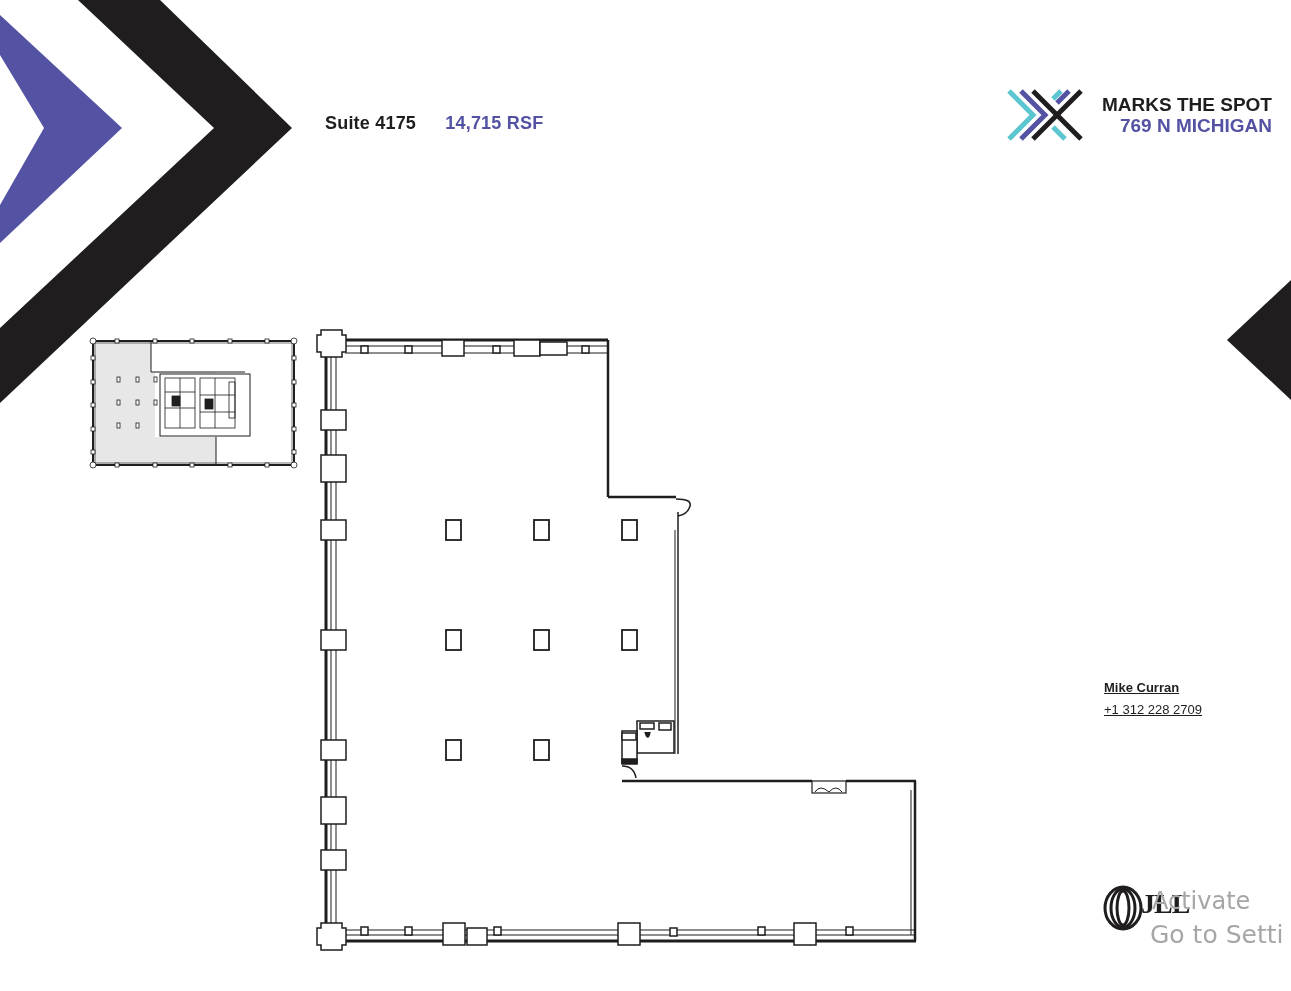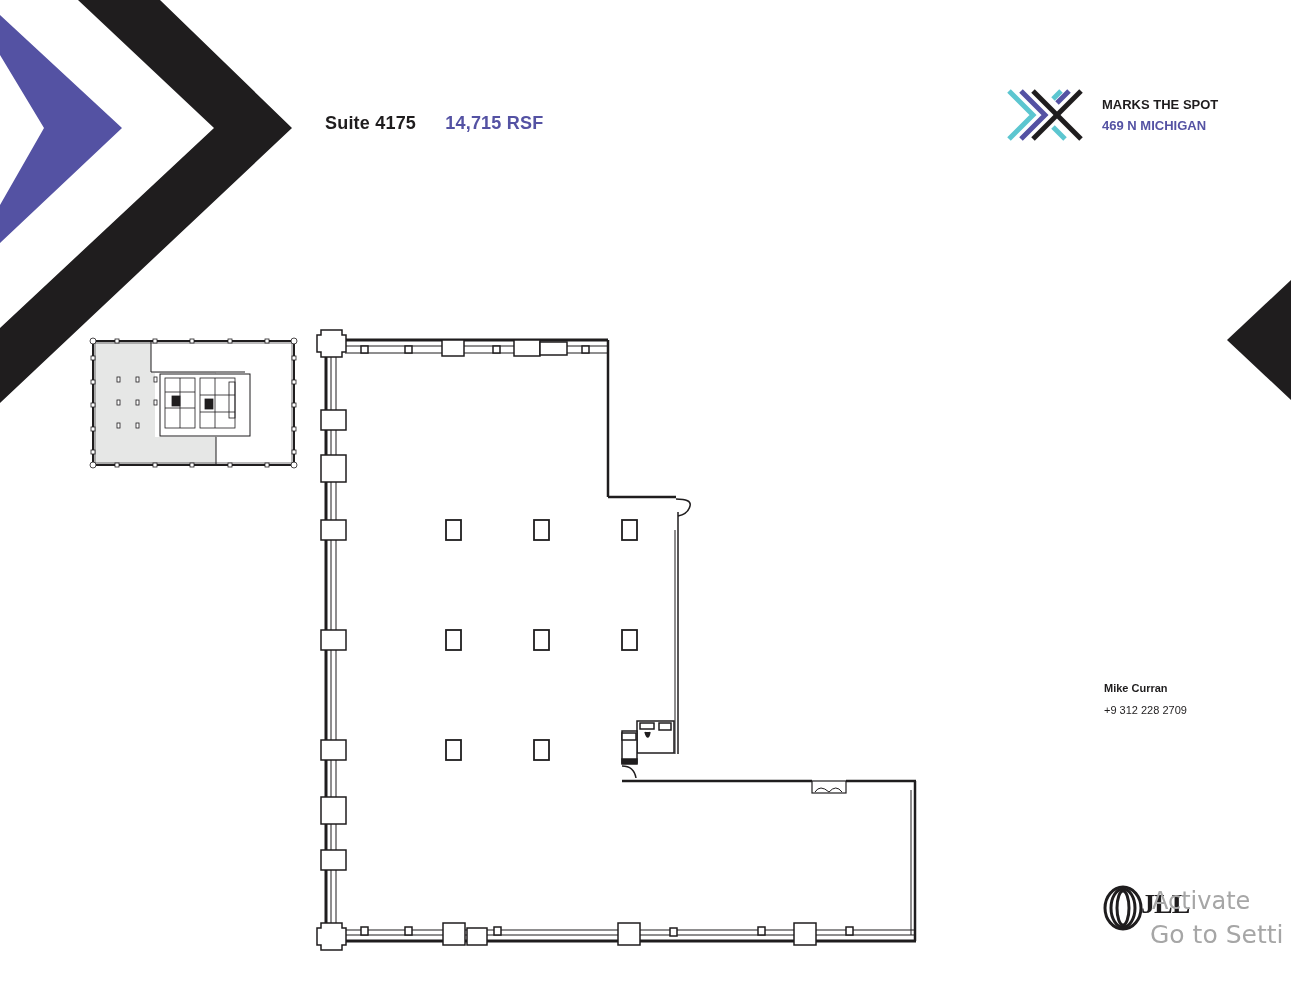--- a/index.html
+++ b/index.html
@@ -2,24 +2,24 @@
 <html><head>
   <meta charset="utf-8">
   <style>
     html, body { margin: 0; padding: 0; background: #ffffff; }
     body { width: 1291px; height: 991px; position: relative; overflow: hidden; font-family: "Liberation Sans", sans-serif; }
     .layer { position: absolute; left: 0; top: 0; }
     .title { position: absolute; left: 325px; top: 113px; font-size: 18px; font-weight: bold; white-space: nowrap; letter-spacing: 0.2px; }
     .title .suite { color: #1f1d1e; text-align: center; }
     .title .rsf { color: #5452a3; margin-left: 24px; }
     .brand { position: absolute; left: 1007px; top: 89px; width: 260px; height: 52px; }
-    .brand-text { position: absolute; left: 95px; top: 5px; font-weight: bold; font-size: 13px; line-height: 21px; white-space: nowrap; }
+    .brand-text { position: absolute; left: 95px; top: 5px; font-weight: bold; font-size: 19px; line-height: 21px; white-space: nowrap; text-align: right; }
     .brand-text .l1 { color: #1f1d1e; }
     .brand-text .l2 { color: #5452a3; }
-    .contact { position: absolute; left: 1104px; top: 677px; font-size: 11px; line-height: 22px; color: #1f1d1e; }
+    .contact { position: absolute; left: 1104px; top: 677px; font-size: 13px; line-height: 22px; color: #1f1d1e; text-decoration: underline; }
     .contact .name { font-weight: bold; }
     .jll { position: absolute; left: 1103px; top: 885px; height: 46px; }
     .jll-word { position: absolute; left: 38px; top: 3px; font-family: "Liberation Serif", serif; font-weight: bold; font-size: 28px; color: #1f1d1e; letter-spacing: -1px; }
     .watermark { position: absolute; left: 1152px; top: 884px; color: #a6a6a6; font-family: "DejaVu Sans", sans-serif; font-size: 24px; line-height: 34px; white-space: nowrap; }
     .watermark .w2 { font-size: 25px; margin-left: -2px; }
   </style>
 </head>
 <body>
 
 <svg class="layer" width="1291" height="991">
@@ -43,21 +43,21 @@
       <polyline points="14,2 38,26 14,50" stroke="#5452a3"></polyline>
       <line x1="26" y1="2" x2="74" y2="50" stroke="#1f1d1e"></line>
       <line x1="74" y1="2" x2="26" y2="50" stroke="#1f1d1e"></line>
       <line x1="62" y1="2" x2="50" y2="14" stroke="#5452a3"></line>
       <line x1="54" y1="2" x2="46" y2="10" stroke="#5cc6d0"></line>
       <line x1="46" y1="38" x2="58" y2="50" stroke="#5cc6d0"></line>
     </g>
   </svg>
   <div class="brand-text">
     <div class="l1">MARKS THE SPOT</div>
-    <div class="l2">469 N MICHIGAN</div>
+    <div class="l2">769 N MICHIGAN</div>
   </div>
 </div>
 
 <svg class="layer" width="1291" height="991" style="pointer-events:none;">
   <g>
     <polygon points="93,341 151,341 151,372 216,372 216,465 93,465" fill="#e6e7e6"></polygon>
     <rect x="155" y="373" width="60" height="64" fill="#ffffff"></rect>
     <rect x="93" y="341" width="201" height="124" fill="none" stroke="#1f1d1e" stroke-width="2"></rect>
     <rect x="95" y="343" width="197" height="120" fill="none" stroke="#1f1d1e" stroke-width="0.6"></rect>
     <line x1="151" y1="341" x2="151" y2="372" stroke="#1f1d1e" stroke-width="1"></line>
@@ -193,21 +193,21 @@
     <rect x="446" y="630" width="15" height="20"></rect>
     <rect x="534" y="630" width="15" height="20"></rect>
     <rect x="622" y="630" width="15" height="20"></rect>
     <rect x="446" y="740" width="15" height="20"></rect>
     <rect x="534" y="740" width="15" height="20"></rect>
   </g>
 </svg>
 
 <div class="contact">
   <div class="name">Mike Curran</div>
-  <div class="phone">+9 312 228 2709</div>
+  <div class="phone">+1 312 228 2709</div>
 </div>
 
 <div class="jll">
   <svg width="40" height="46" viewBox="0 0 40 46" style="position:absolute;left:0;top:0;">
     <g fill="none" stroke="#1f1d1e" stroke-width="3">
       <ellipse cx="20" cy="23" rx="18" ry="21"></ellipse>
       <ellipse cx="20" cy="23" rx="12" ry="19"></ellipse>
       <ellipse cx="20" cy="23" rx="6" ry="17"></ellipse>
     </g>
   </svg>

